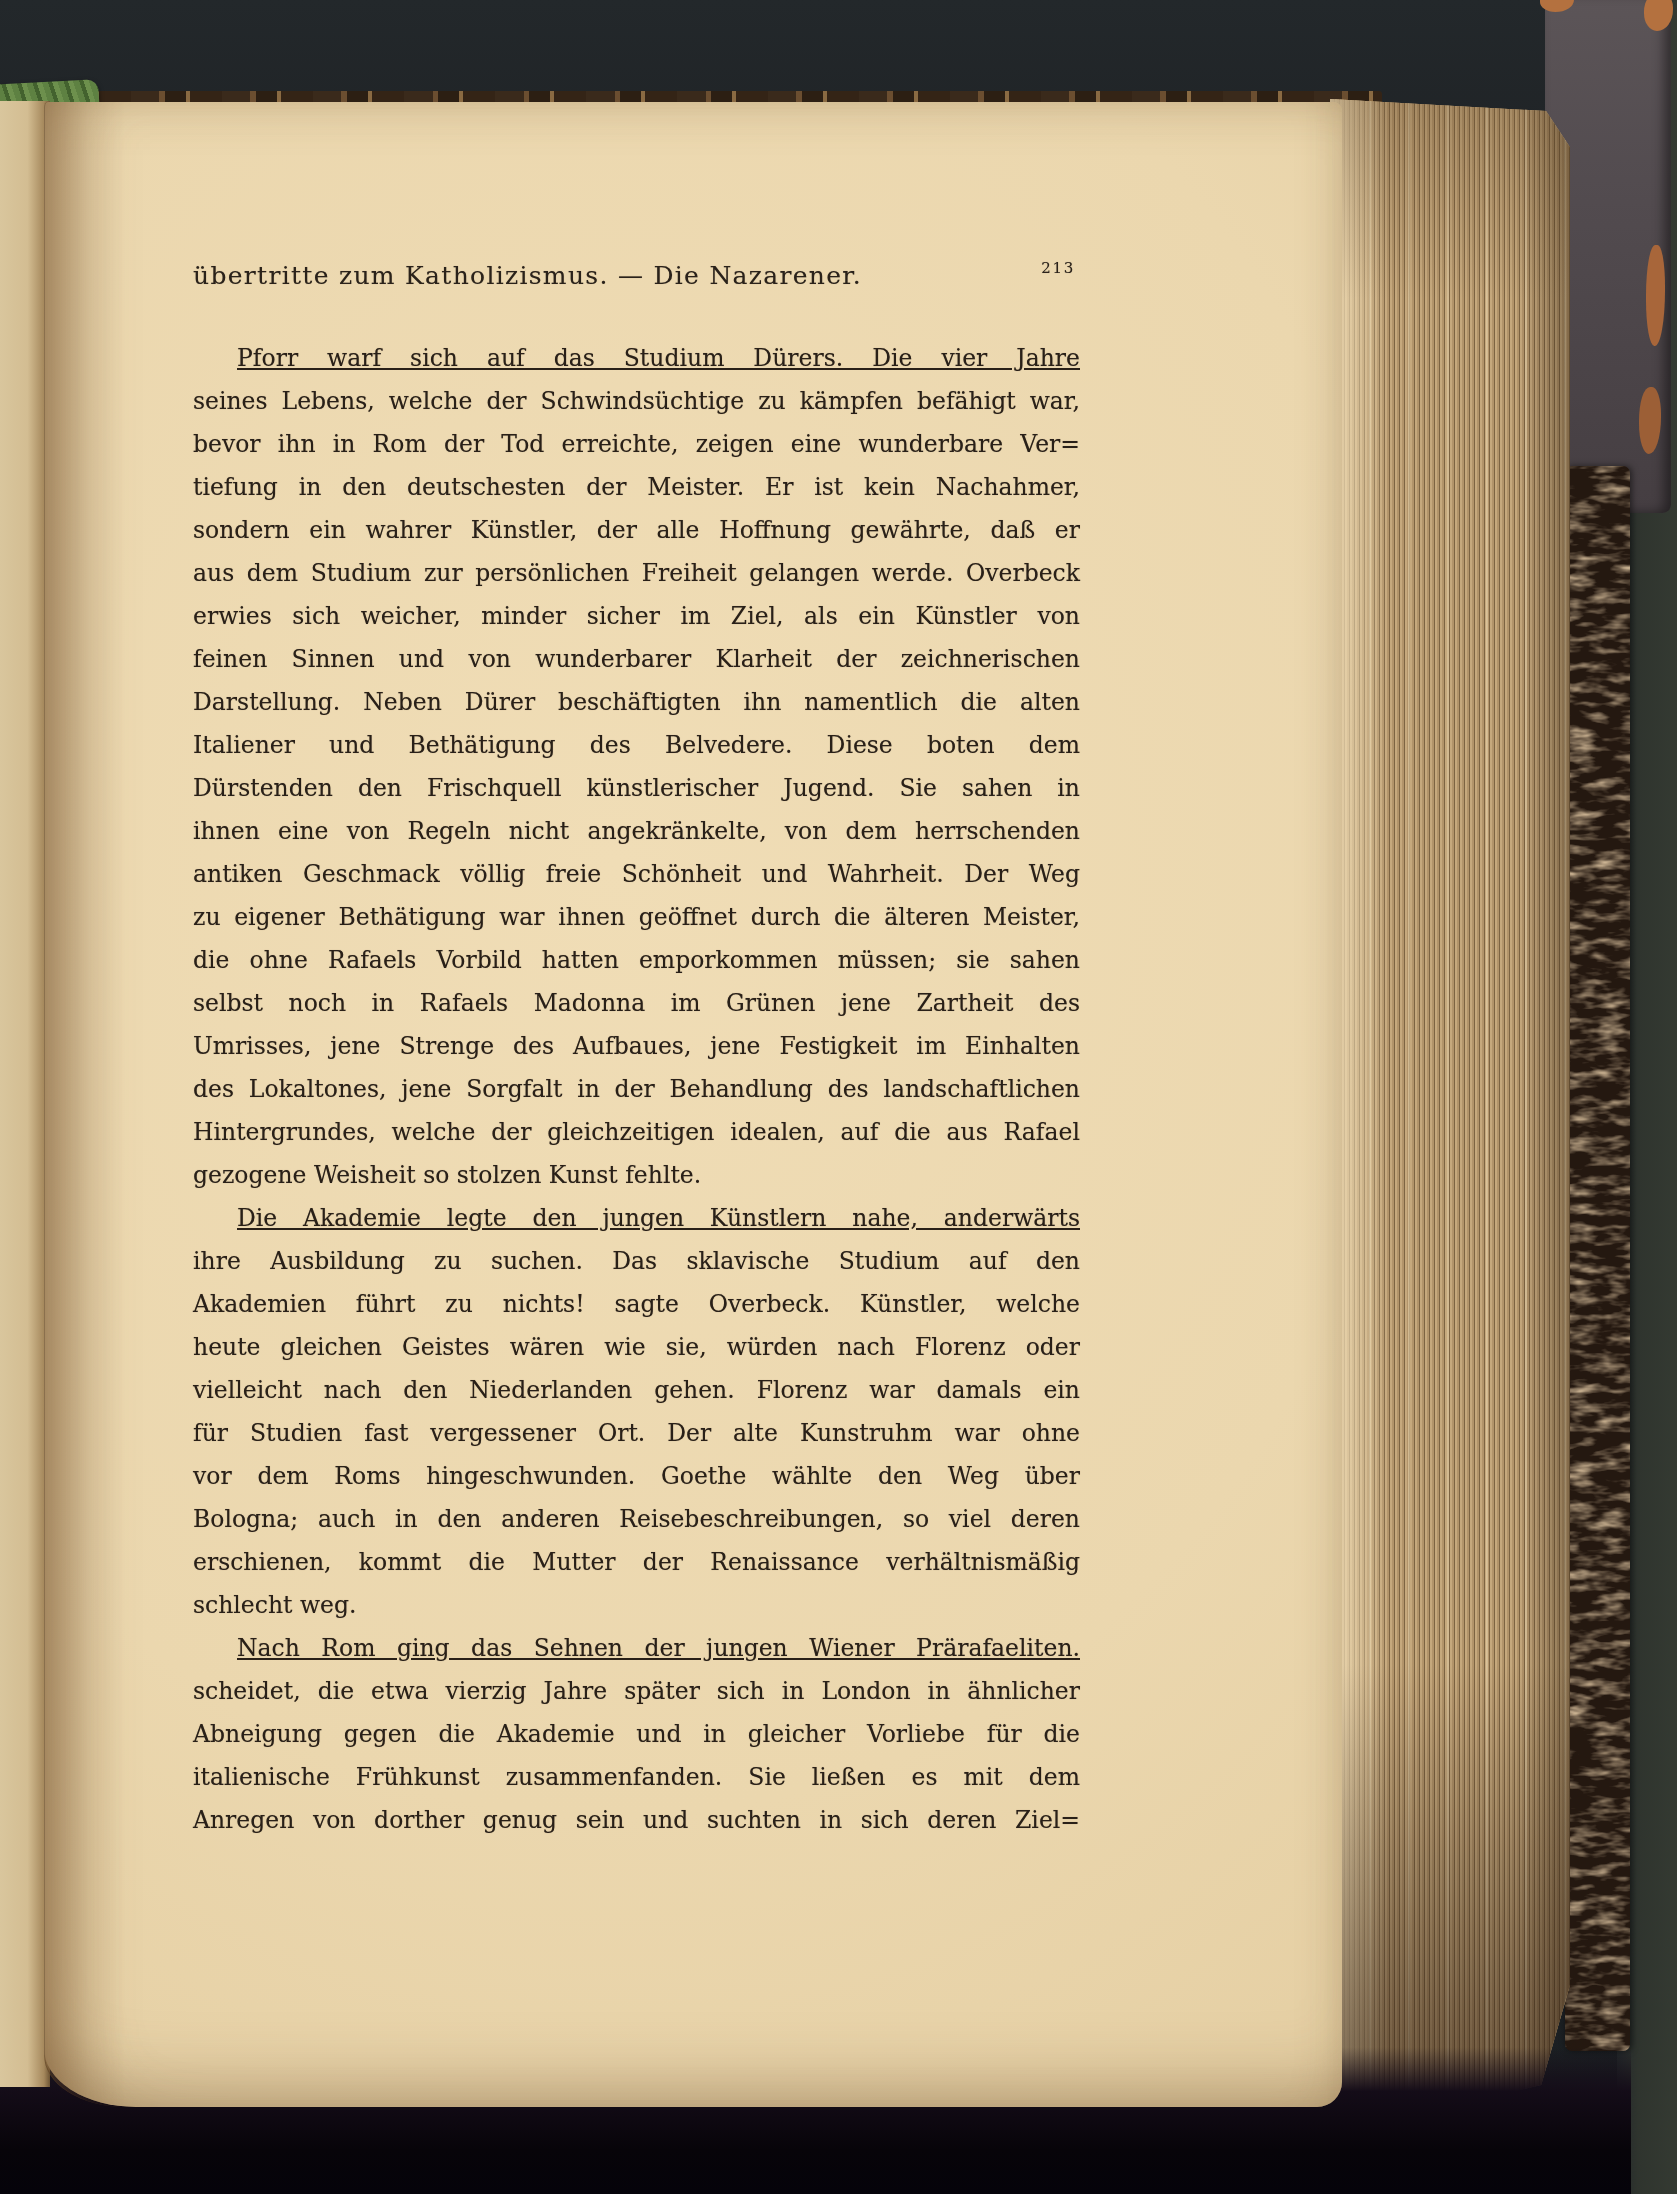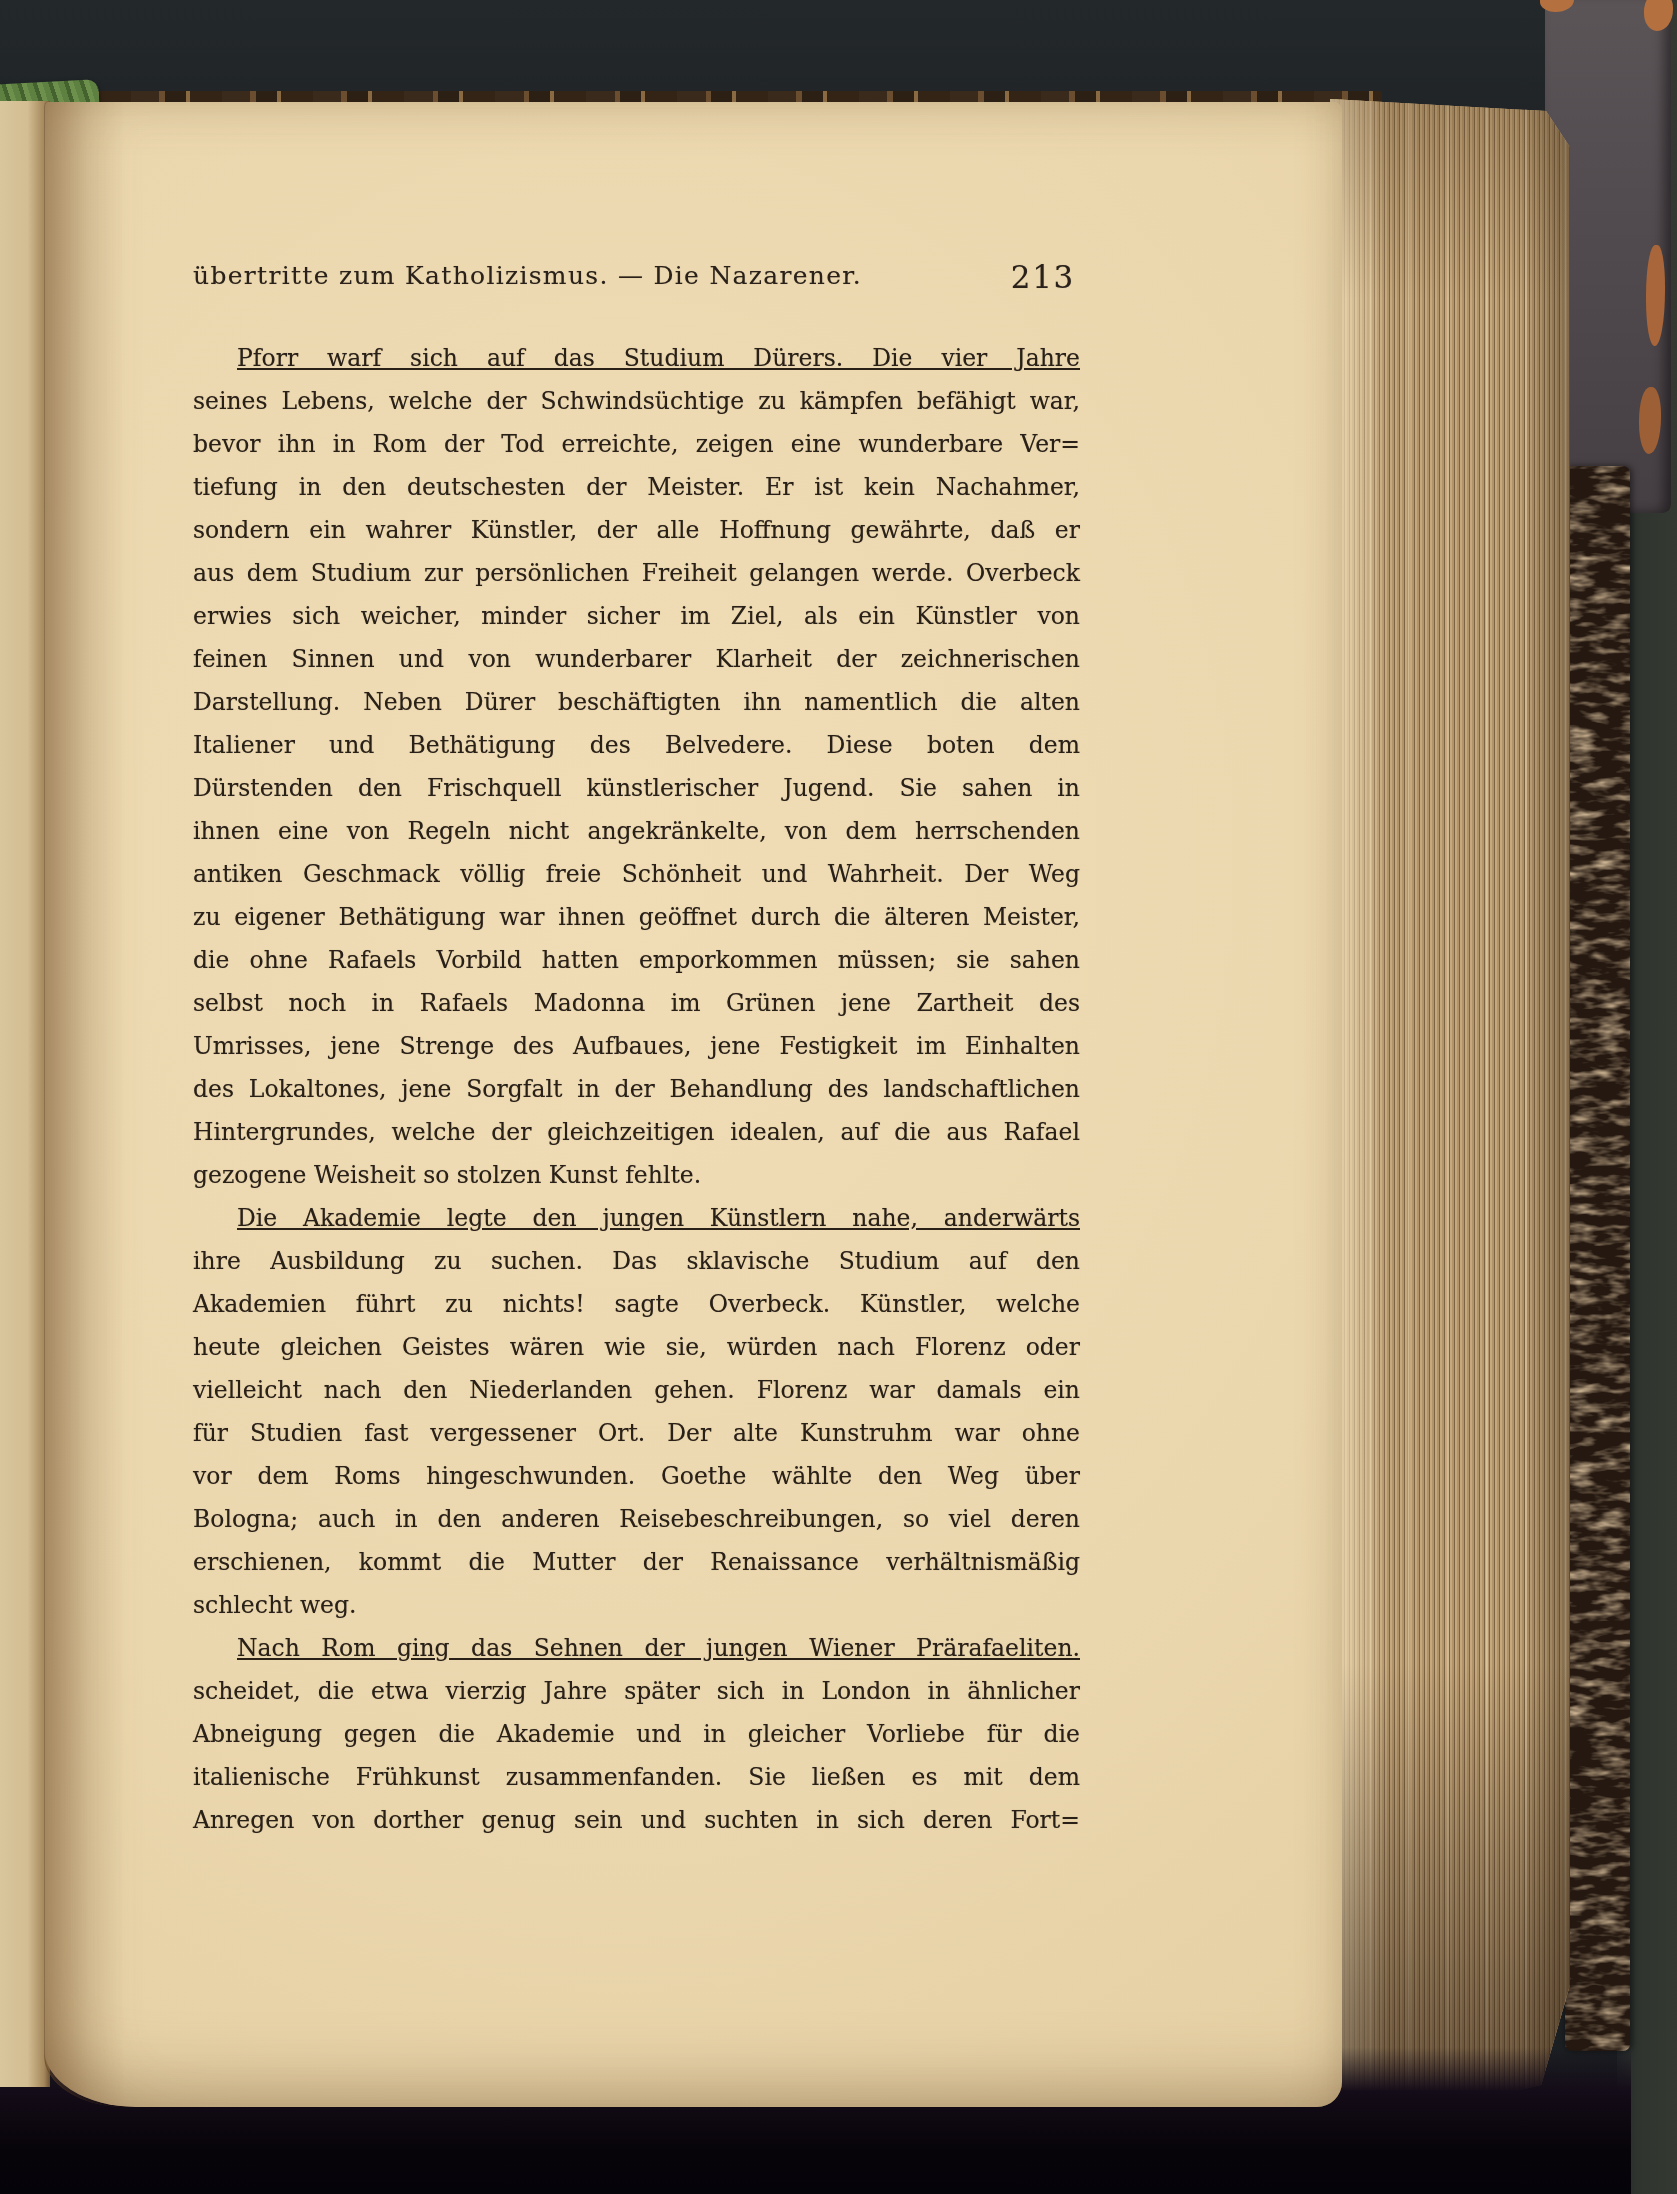--- a/index.html
+++ b/index.html
@@ -55,21 +55,21 @@
                     inset 0 -59px 75px -46px rgba(100,70,40,.40),
                     inset 0 38px 59px -46px rgba(120,90,50,.30),
                     inset -34px 0 50px -38px rgba(120,90,50,.28);}
   .gutter{position:absolute;left:0;top:0;bottom:0;width:80px;
          background:linear-gradient(90deg,rgba(120,84,46,.40) 0%,rgba(120,84,46,.12) 55%,rgba(120,84,46,0) 100%);
          border-left:1.7px solid rgba(90,62,32,.55);border-radius:5px 0 0 92px/5px 0 0 59px;}
   
   .running-header{position:absolute;left:149px;top:159px;width:887px;height:37px;color:#2a221a;}
   .running-title{width:100%;text-align:left;font-size:25px;letter-spacing:1.3px;
          text-shadow:0 0 0.8px rgba(42,32,22,.35);}
-  .page-number{position:absolute;right:5px;top:-1.7px;font-size:31px;letter-spacing:1.7px;
+  .page-number{position:absolute;right:5px;top:-1.7px;font-size:15px;letter-spacing:1.7px;
          text-shadow:0 0 0.8px rgba(42,32,22,.35);}
   
   .text-block{position:absolute;left:149px;top:235px;width:887px;color:#292018;}
   .line{font-size:23.5px;line-height:43px;height:43px;white-space:normal;
         text-align:justify;text-align-last:justify;text-justify:inter-word;
         text-shadow:0 0 0.8px rgba(41,32,24,.38);}
   .line.indent{padding-left:44px;text-decoration:underline;}
   .line.flush{text-align-last:left;}
 </style>
 </head>
@@ -151,19 +151,19 @@
           <div class="line">vor dem Roms hingeschwunden. Goethe wählte den Weg über</div>
           <div class="line">Bologna; auch in den anderen Reisebeschreibungen, so viel deren</div>
           <div class="line">erschienen, kommt die Mutter der Renaissance verhältnismäßig</div>
           <div class="line flush">schlecht weg.</div>
         </div>
         <div class="para">
           <div class="line indent">Nach Rom ging das Sehnen der jungen Wiener Prärafaeliten.</div>
           <div class="line">scheidet, die etwa vierzig Jahre später sich in London in ähnlicher</div>
           <div class="line">Abneigung gegen die Akademie und in gleicher Vorliebe für die</div>
           <div class="line">italienische Frühkunst zusammenfanden. Sie ließen es mit dem</div>
-          <div class="line">Anregen von dorther genug sein und suchten in sich deren Fort=</div>
+          <div class="line">Anregen von dorther genug sein und suchten in sich deren Ziel=</div>
         </div>
       </div>
   </div>
 
 </div>
 
 
 </body></html>

